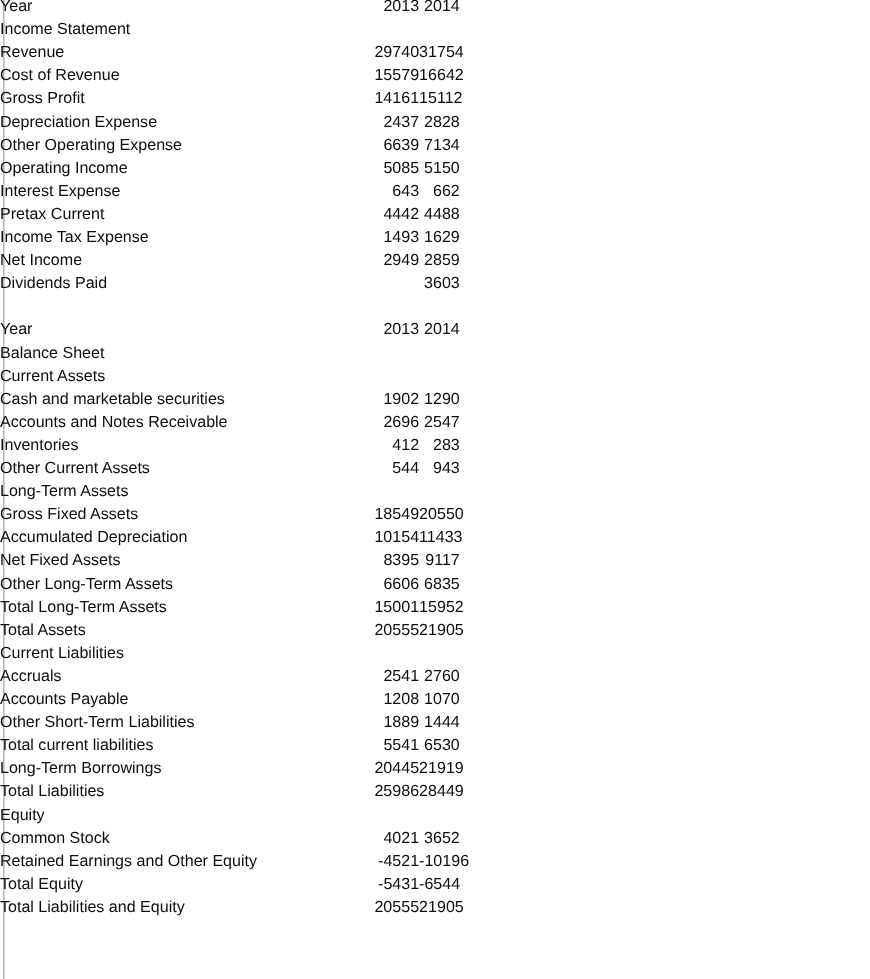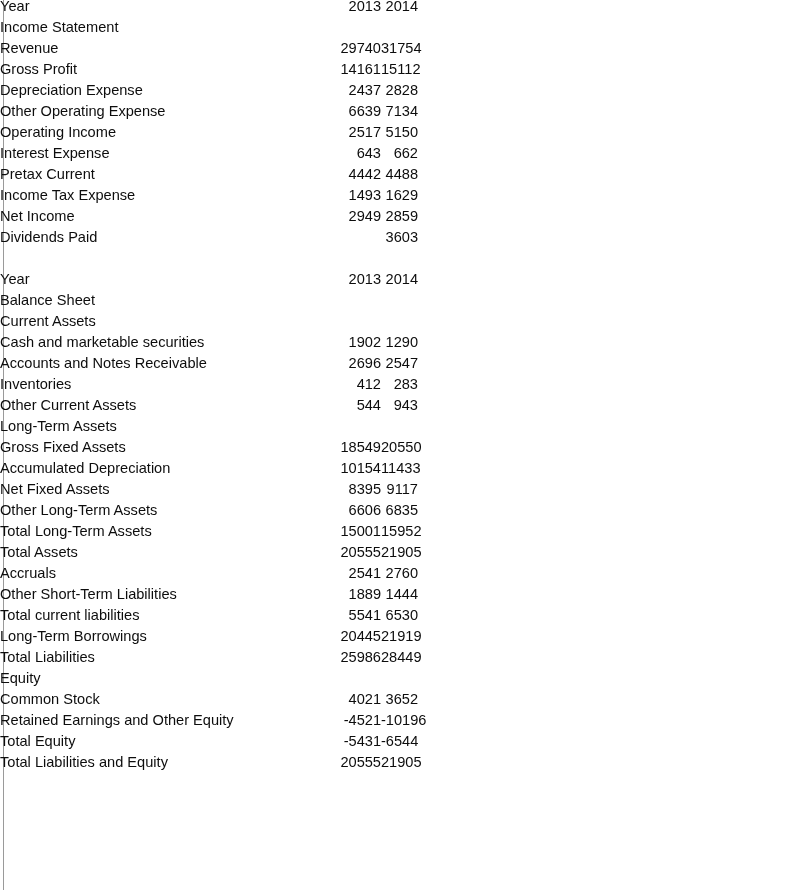--- a/index.html
+++ b/index.html
@@ -112,40 +112,46 @@
             <td class="num y2"></td>
             <td class="empty"></td>
           </tr>
           <tr>
             <td class="label">Revenue</td>
             <td class="num y1">29740</td>
             <td class="num y2">31754</td>
             <td class="empty"></td>
           </tr>
           <tr>
+            <td class="label">Cost of Revenue</td>
+            <td class="num y1">15579</td>
+            <td class="num y2">16642</td>
+            <td class="empty"></td>
+          </tr>
+          <tr>
             <td class="label">Gross Profit</td>
             <td class="num y1">14161</td>
             <td class="num y2">15112</td>
             <td class="empty"></td>
           </tr>
           <tr>
             <td class="label">Depreciation Expense</td>
             <td class="num y1">2437</td>
             <td class="num y2">2828</td>
             <td class="empty"></td>
           </tr>
           <tr>
             <td class="label">Other Operating Expense</td>
             <td class="num y1">6639</td>
             <td class="num y2">7134</td>
             <td class="empty"></td>
           </tr>
           <tr>
             <td class="label">Operating Income</td>
-            <td class="num y1">2517</td>
+            <td class="num y1">5085</td>
             <td class="num y2">5150</td>
             <td class="empty"></td>
           </tr>
           <tr>
             <td class="label">Interest Expense</td>
             <td class="num y1">643</td>
             <td class="num y2">662</td>
             <td class="empty"></td>
           </tr>
           <tr>
@@ -253,26 +259,38 @@
             <td class="num y2">15952</td>
             <td class="empty"></td>
           </tr>
           <tr>
             <td class="label">Total Assets</td>
             <td class="num y1">20555</td>
             <td class="num y2">21905</td>
             <td class="empty"></td>
           </tr>
           <tr>
+            <td class="label">Current Liabilities</td>
+            <td class="num y1"></td>
+            <td class="num y2"></td>
+            <td class="empty"></td>
+          </tr>
+          <tr>
             <td class="label">Accruals</td>
             <td class="num y1">2541</td>
             <td class="num y2">2760</td>
             <td class="empty"></td>
           </tr>
           <tr>
+            <td class="label">Accounts Payable</td>
+            <td class="num y1">1208</td>
+            <td class="num y2">1070</td>
+            <td class="empty"></td>
+          </tr>
+          <tr>
             <td class="label">Other Short-Term Liabilities</td>
             <td class="num y1">1889</td>
             <td class="num y2">1444</td>
             <td class="empty"></td>
           </tr>
           <tr>
             <td class="label">Total current liabilities</td>
             <td class="num y1">5541</td>
             <td class="num y2">6530</td>
             <td class="empty"></td>

